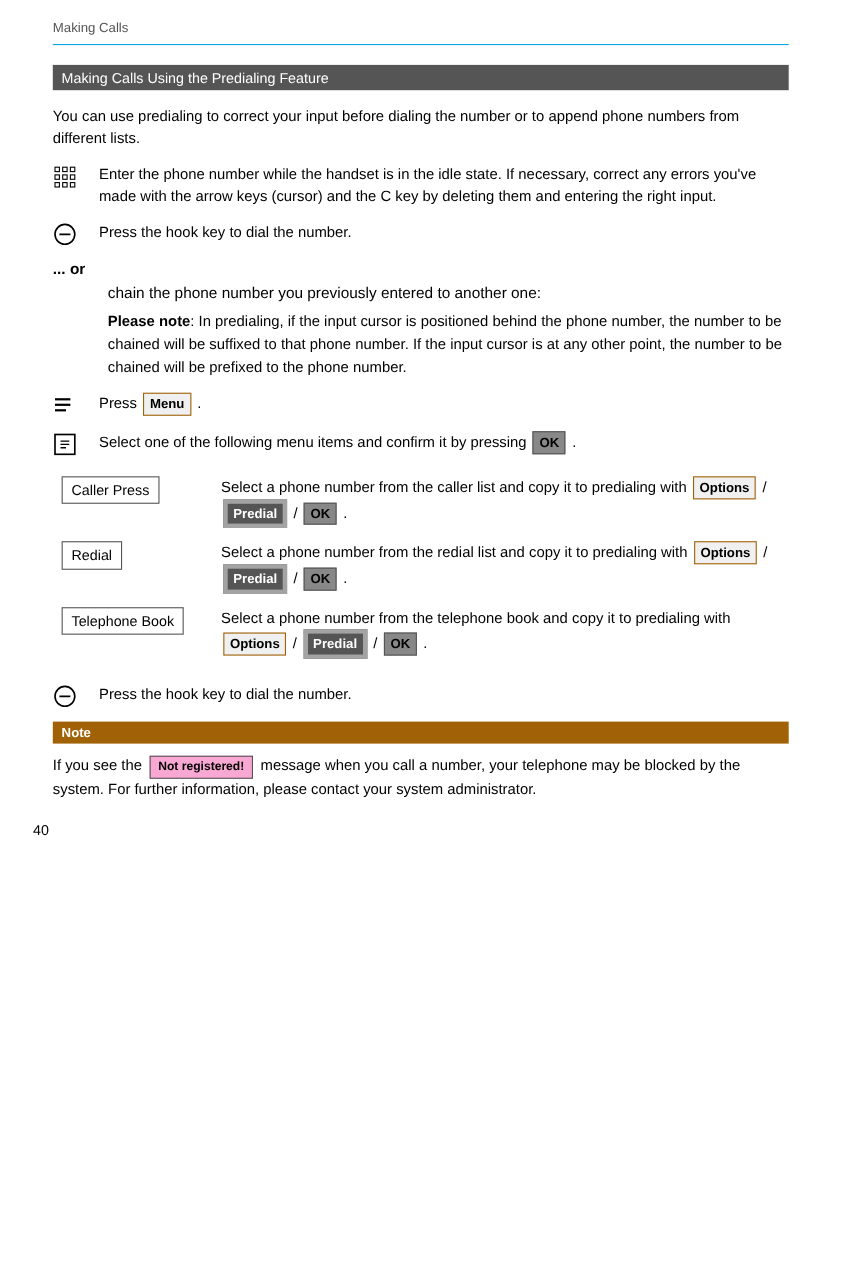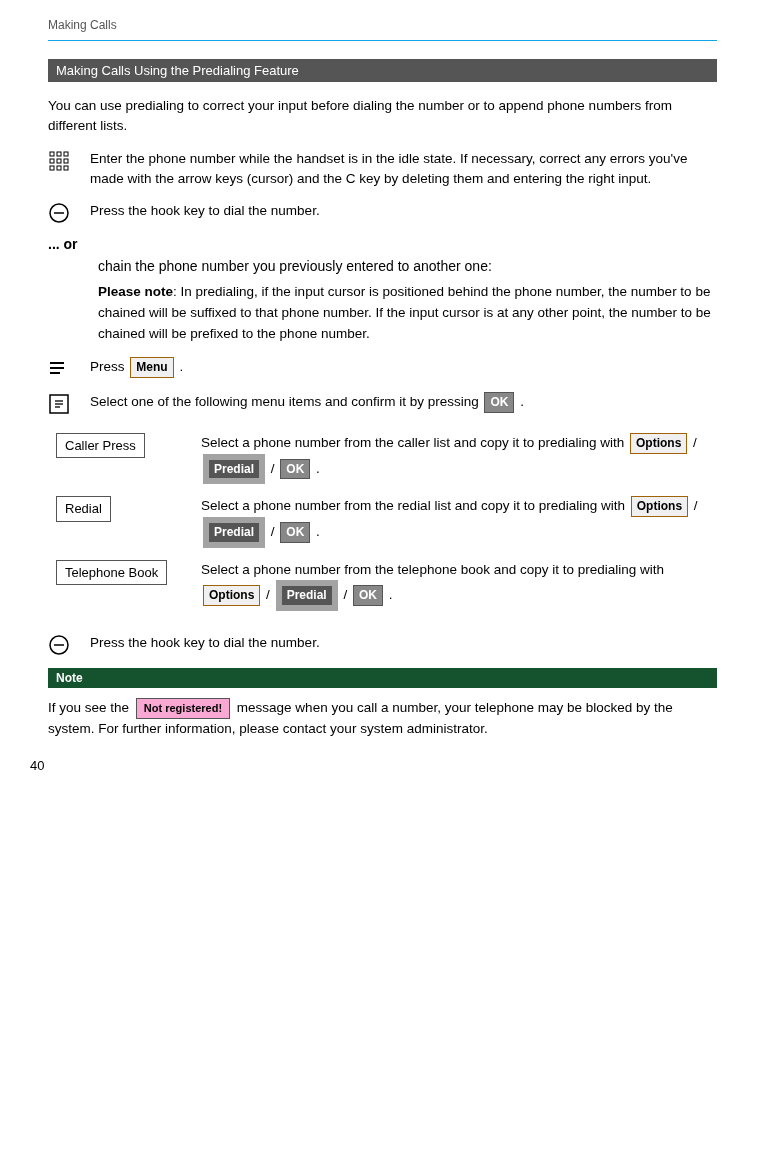--- a/index.html
+++ b/index.html
@@ -31,21 +31,21 @@
       background: #555555;
       color: #ffffff;
       font-size: 13px;
       font-weight: normal;
       padding: 4px 8px;
       margin-bottom: 14px;
       margin-top: 10px;
     }
 
     .note-bar {
-      background: #14532d;
+      background: #a16207;
       color: #ffffff;
       font-size: 12px;
       font-weight: bold;
       padding: 3px 8px;
       margin-bottom: 10px;
       margin-top: 10px;
     }
 
     .body-text {
       font-size: 13.5px;
@@ -81,35 +81,35 @@
       background: #f0f0f0;
       padding: 1px 5px;
       font-size: 12px;
       font-weight: bold;
       margin: 0 2px;
       line-height: 1.4;
     }
 
     .key-btn-dark {
       display: inline-block;
-      border: 6px solid #a3a3a3;
+      border: 4px solid #a3a3a3;
       background: #555;
       color: #fff;
       padding: 1px 5px;
       font-size: 12px;
       font-weight: bold;
       margin: 0 2px;
       line-height: 1.4;
     }
 
     .key-btn-ok {
       display: inline-block;
       border: 1px solid #555;
       background: #888;
-      color: #ffffff;
+      color: #000000;
       padding: 1px 5px;
       font-size: 12px;
       font-weight: bold;
       margin: 0 2px;
       line-height: 1.4;
     }
 
     
     .options-table {
       width: 100%;

